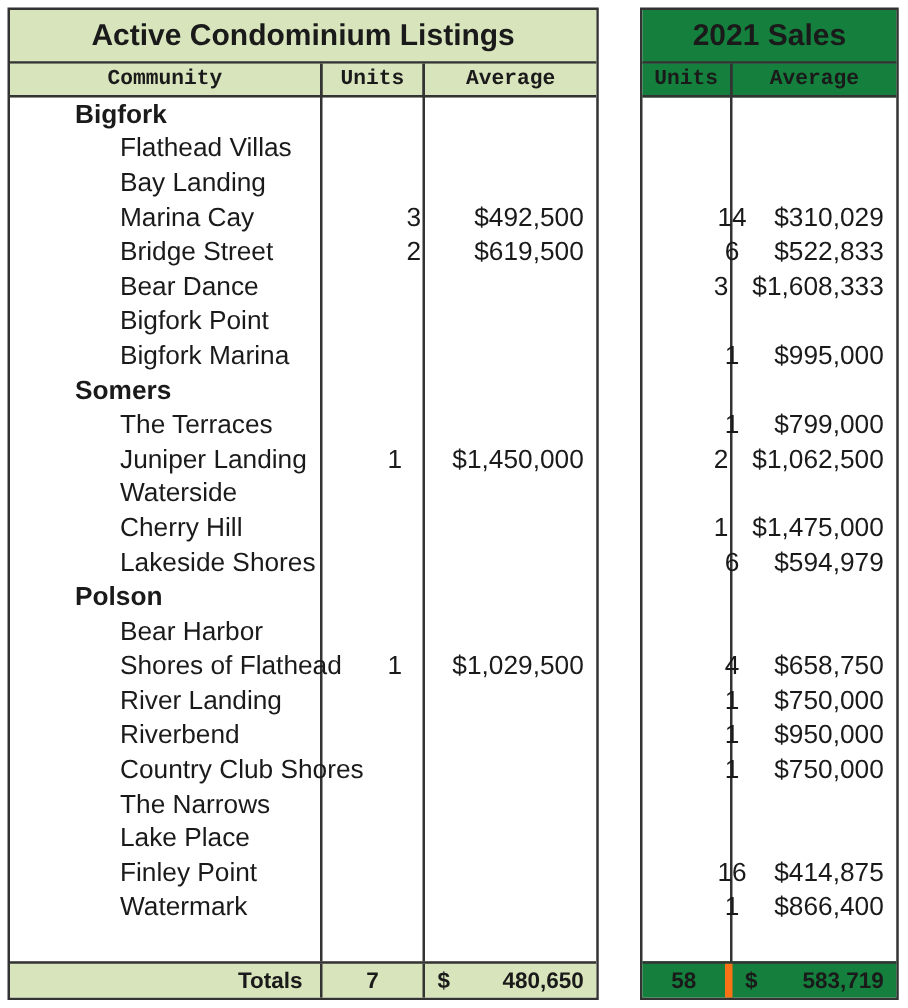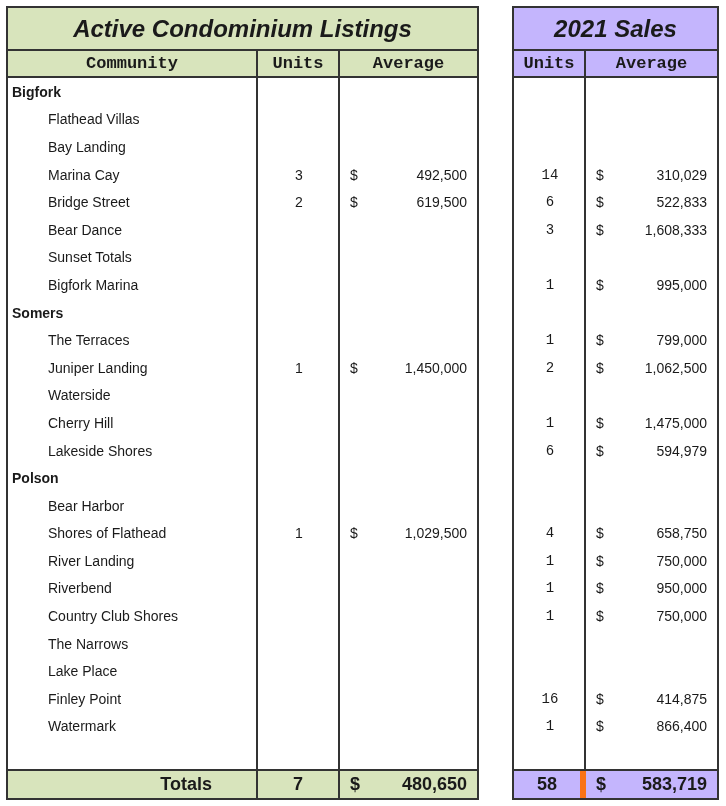--- a/index.html
+++ b/index.html
@@ -2,33 +2,33 @@
 <html><head>
 <meta charset="utf-8">
 <style>
   html, body { margin:0; padding:0; background:#ffffff; }
   body { width:726px; height:806px; position:relative; overflow:hidden;
          font-family:"Liberation Sans", sans-serif; color:#1a1a1a; }
   .tbl { position:absolute; border:2px solid #333; box-sizing:border-box; }
   #left  { left:6px;  top:6px; width:473px; height:794px; }
   #right { left:512px; top:6px; width:207px; height:794px; }
   .title { height:43px; border-bottom:2px solid #333; display:flex; align-items:center;
-           justify-content:center; font-weight:bold; font-size:24px; box-sizing:border-box;font-style:italic; }
+           justify-content:center; font-weight:bold; font-size:24px; box-sizing:border-box; }
   .hdr { height:27px; border-bottom:2px solid #333; display:flex; font-weight:bold;
          font-size:17px; box-sizing:border-box;font-family:Liberation Mono, monospace; }
   .hdr > div { display:flex; align-items:center; justify-content:center; box-sizing:border-box; }
   .green { background:#d8e4bc; }
-  .blue  { background:#c4b5fd;text-align:right; }
+  .blue  { background:#15803d;text-align:right; }
   .body { position:relative; height:694px; }
-  .row { height:27.6px; display:flex; font-size:14px; align-items:center; }
+  .row { height:27.6px; display:flex; font-size:21px; align-items:center;padding-left:48px; }
   .row > div { box-sizing:border-box; height:100%; display:flex; align-items:center; }
   .c-comm { width:250px; }
   .c-units { width:82px; justify-content:center; }
   .c-avg { flex:1; justify-content:space-between; padding:0 10px; }
-  .r-units { width:72px; justify-content:center;font-family:Liberation Mono, monospace; }
+  .r-units { width:72px; justify-content:center; }
   .r-avg { flex:1; justify-content:space-between; padding:0 10px; }
   .group { font-weight:bold; padding-left:4px; }
   .item { padding-left:40px; }
   .vline { position:absolute; top:43px; bottom:0; border-left:2px solid #333; }
   .totals { position:absolute; left:0; right:0; bottom:0; height:29px; border-top:2px solid #333;
             display:flex; font-weight:bold; font-size:18px; box-sizing:border-box; }
   .totals > div { display:flex; align-items:center; box-sizing:border-box; }
 </style>
 </head>
 <body>
@@ -73,21 +73,21 @@
           <span>$</span>
           <span>619,500</span>
         </div>
       </div>
       <div class="row">
         <div class="c-comm item">Bear Dance</div>
         <div class="c-units"></div>
         <div class="c-avg"></div>
       </div>
       <div class="row">
-        <div class="c-comm item">Sunset Totals</div>
+        <div class="c-comm item">Bigfork Point</div>
         <div class="c-units"></div>
         <div class="c-avg"></div>
       </div>
       <div class="row">
         <div class="c-comm item">Bigfork Marina</div>
         <div class="c-units"></div>
         <div class="c-avg"></div>
       </div>
       <div class="row">
         <div class="c-comm group">Somers</div>
@@ -170,21 +170,21 @@
         <div class="c-units"></div>
         <div class="c-avg"></div>
       </div>
       <div class="row">
         <div class="c-comm item">Watermark</div>
         <div class="c-units"></div>
         <div class="c-avg"></div>
       </div>
     </div>
   <div class="totals green">
-    <div style="width:250px;justify-content:flex-end;padding-right:44px;border-right:2px solid #333">Totals</div>
+    <div style="width:250px;justify-content:flex-end;padding-right:14px;border-right:2px solid #333">Totals</div>
     <div style="width:82px;justify-content:center;border-right:2px solid #333">7</div>
     <div style="flex:1;justify-content:space-between;padding:0 10px">
       <span>$</span>
       <span>480,650</span>
     </div>
   </div>
 </div>
 
 <div class="tbl" id="right">
   <div class="title blue">2021 Sales</div>

